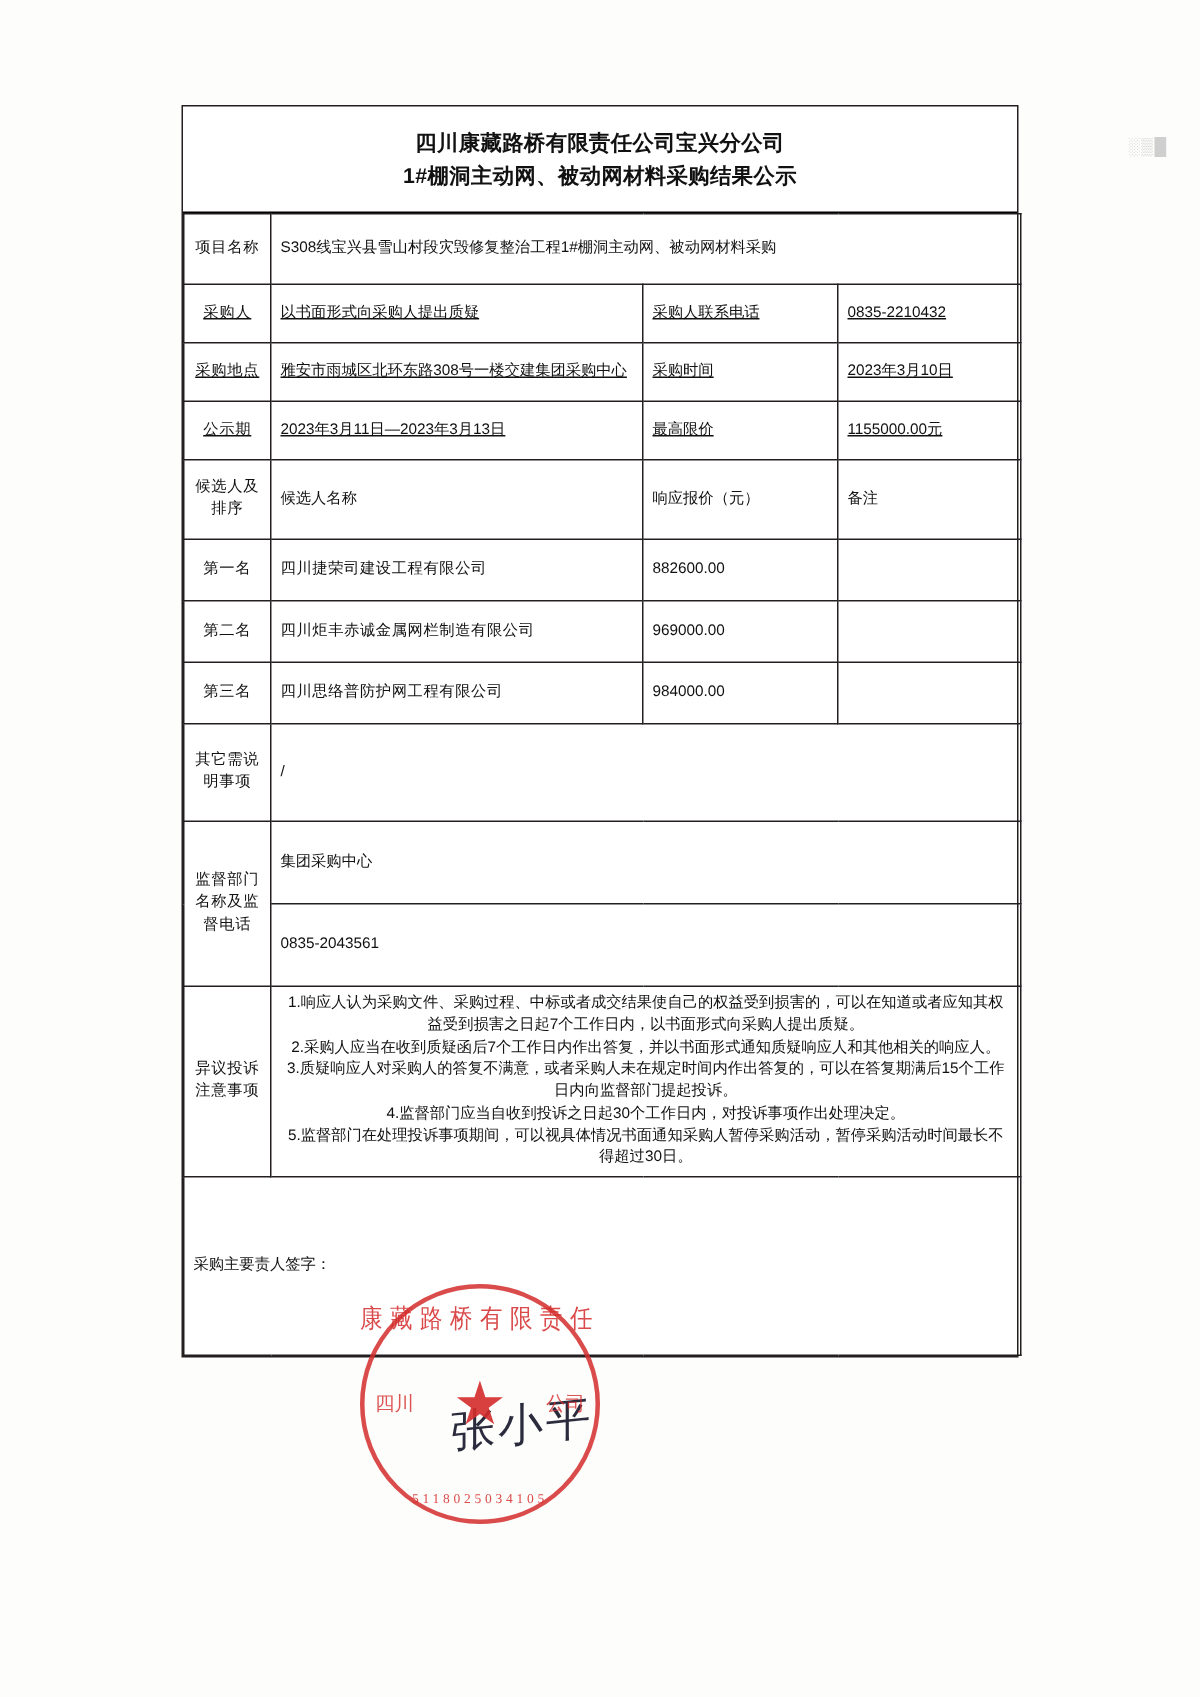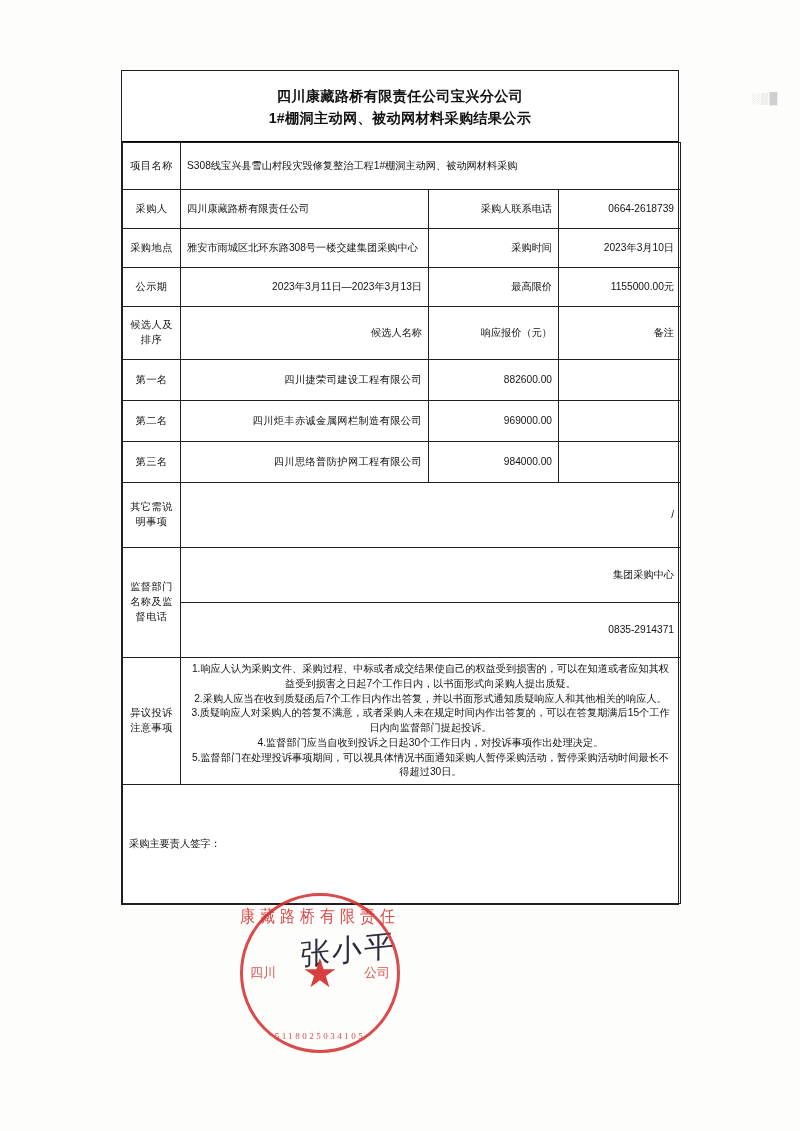--- a/index.html
+++ b/index.html
@@ -69,24 +69,24 @@
     font-size: 10.2px;
     padding: 4px 6px;
     vertical-align: middle;
     line-height: 1.45;
   }
   .lbl {
     text-align: center;
     width: 54px;
     letter-spacing: 0.5px;
   }
-  .ctr { text-align: right; }
+  .ctr { text-align: left; }
   .lft { text-align: left; padding-left: 10px; }
 
-  .h-row td { height: 30px; }
+  .h-row td { height: 30px; text-decoration: underline; }
   .tall td { height: 38px; }
 
   .cand-head td { height: 44px; font-size: 10.4px; }
   .cand-row td { height: 32px; font-size: 10.6px; }
   .cand-name { font-size: 11px; letter-spacing: 0.4px; }
 
   .other-row td { height: 56px; }
   .sup-row td { height: 46px; }
   .tel-row td { height: 46px; }
 
@@ -102,21 +102,21 @@
   .sign-row td { height: 110px; vertical-align: middle; }
   .sign-text {
     padding-left: 10px;
     font-size: 10.6px;
   }
 
   
   .stamp {
     position: absolute;
     left: 240px;
-    top: 893px;
+    top: 856px;
     width: 160px;
     height: 160px;
     pointer-events: none;
   }
   .stamp .ring {
     position: absolute;
     left: 0; top: 0;
     width: 100%; height: 100%;
     border: 3px solid #d42b2b;
     border-radius: 50%;
@@ -201,23 +201,23 @@
       </colgroup>
 
       <tbody>
           <tr class="tall">
         <td class="lbl">项目名称</td>
         <td class="lft" colspan="3">S308线宝兴县雪山村段灾毁修复整治工程1#棚洞主动网、被动网材料采购</td>
       </tr>
 
       <tr class="h-row">
         <td class="lbl">采购人</td>
-        <td class="lft">四川康藏路桥有限责任公司</td>
+        <td class="lft">以书面形式向采购人提出质疑</td>
         <td class="ctr">采购人联系电话</td>
-        <td class="ctr">0664-2618739</td>
+        <td class="ctr">0835-2210432</td>
       </tr>
 
       <tr class="h-row">
         <td class="lbl">采购地点</td>
         <td class="lft">雅安市雨城区北环东路308号一楼交建集团采购中心</td>
         <td class="ctr">采购时间</td>
         <td class="ctr">2023年3月10日</td>
       </tr>
 
       <tr class="h-row">
@@ -258,21 +258,21 @@
       <tr class="other-row">
         <td class="lbl">其它需说明事项</td>
         <td class="ctr" colspan="3">/</td>
       </tr>
 
       <tr class="sup-row">
         <td class="lbl" rowspan="2">监督部门名称及监督电话</td>
         <td class="ctr" colspan="3">集团采购中心</td>
       </tr>
       <tr class="tel-row">
-        <td class="ctr" colspan="3">0835-2914371</td>
+        <td class="ctr" colspan="3">0835-2043561</td>
       </tr>
 
       <tr>
         <td class="lbl">异议投诉注意事项</td>
         <td class="notice-cell" colspan="3">
           <p>1.响应人认为采购文件、采购过程、中标或者成交结果使自己的权益受到损害的，可以在知道或者应知其权益受到损害之日起7个工作日内，以书面形式向采购人提出质疑。</p>
           <p>2.采购人应当在收到质疑函后7个工作日内作出答复，并以书面形式通知质疑响应人和其他相关的响应人。</p>
           <p>3.质疑响应人对采购人的答复不满意，或者采购人未在规定时间内作出答复的，可以在答复期满后15个工作日内向监督部门提起投诉。</p>
           <p>4.监督部门应当自收到投诉之日起30个工作日内，对投诉事项作出处理决定。</p>
           <p>5.监督部门在处理投诉事项期间，可以视具体情况书面通知采购人暂停采购活动，暂停采购活动时间最长不得超过30日。</p>

